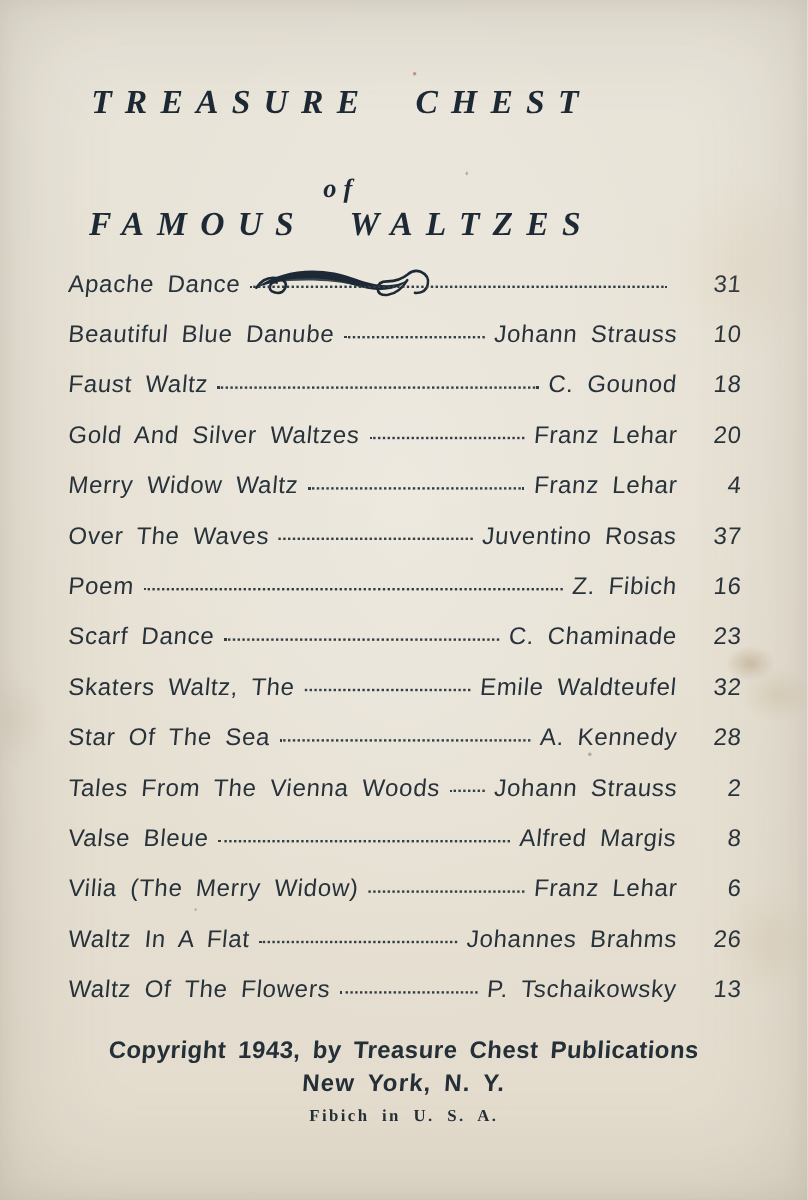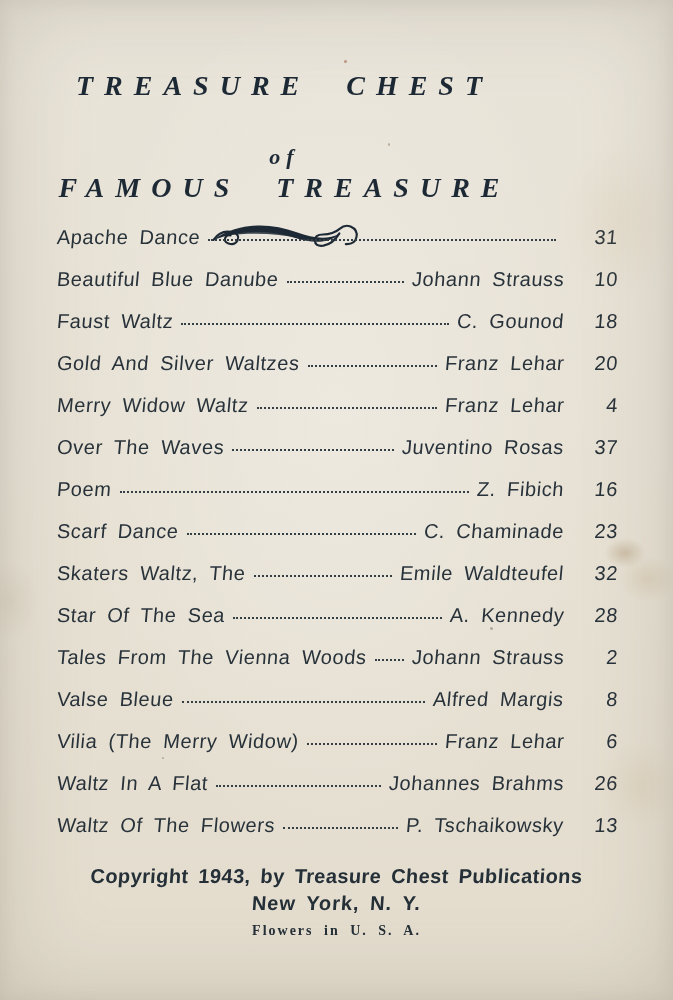--- a/index.html
+++ b/index.html
@@ -56,21 +56,21 @@
                 letter-spacing:2px;word-spacing:5px;line-height:24px;margin-top:2px;}
 </style>
 </head>
 <body>
 
 <div class="page">
 
   <div class="header">
     <div class="title-line title-main">TREASURE CHEST</div>
     <div class="title-line title-of">of</div>
-    <div class="title-line title-main">FAMOUS TREASURE</div>
+    <div class="title-line title-main">FAMOUS WALTZES</div>
     <div class="flourish">
       <svg width="160" height="46" viewBox="0 0 300 86" aria-hidden="true">
         <g fill="none" stroke="#1d2935" stroke-width="4" stroke-linecap="round">
 
           <path d="M 16 52 Q 30 32 52 38 Q 66 42 61 53 Q 56 63 44 59 Q 35 56 38 48 Q 41 42 48 44"></path>
 
           <path d="M 252 40 Q 240 60 222 63 Q 206 65 206 53 Q 206 42 221 42 Q 240 42 253 31 Q 262 23 273 27 Q 287 33 284 47 Q 281 61 264 60"></path>
         </g>
 
         <path fill="#1d2935" d="M 16 52 C 60 20 120 18 172 38 C 204 50 232 52 252 40
@@ -184,21 +184,21 @@
       <span class="t title">Waltz Of The Flowers</span>
       <span class="leader"></span>
       <span class="t composer">P. Tschaikowsky</span>
       <span class="t pagenum">13</span>
     </div>
   </div>
 
   <div class="footer">
     <div class="foot-copy">Copyright 1943, by Treasure Chest Publications</div>
     <div class="foot-city">New York, N. Y.</div>
-    <div class="foot-printed">Flowers in U. S. A.</div>
+    <div class="foot-printed">Fibich in U. S. A.</div>
   </div>
 
   <div class="vignette"></div>
   <div class="stain s1"></div>
   <div class="stain s2"></div>
   <div class="stain s3"></div>
   <div class="stain s4"></div>
   <div class="stain s5"></div>
   <div class="speck p1"></div>
   <div class="speck p2"></div>

